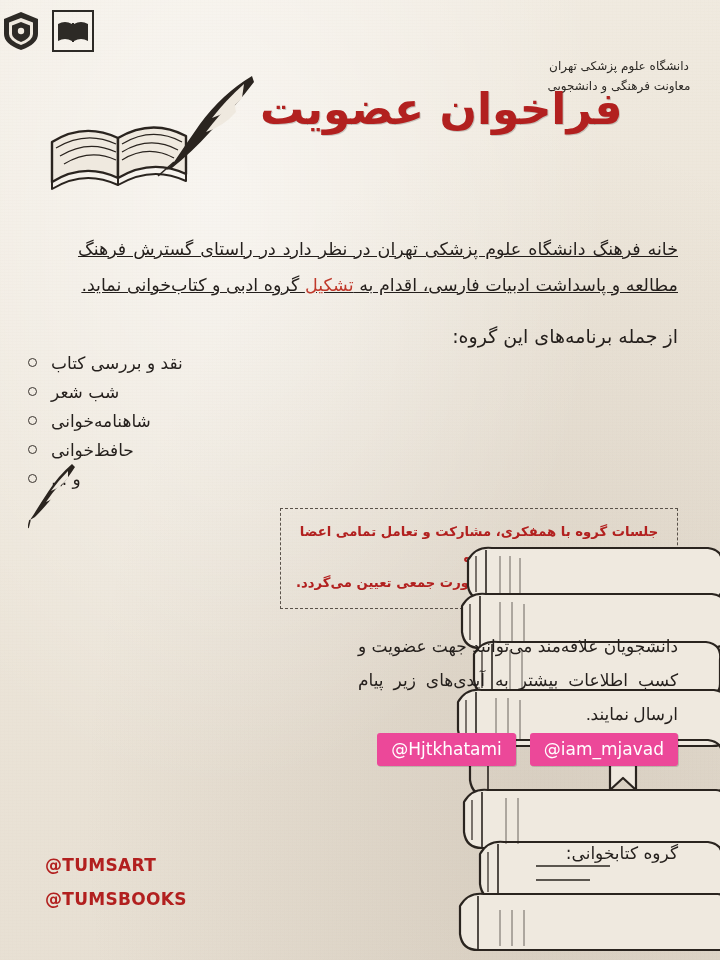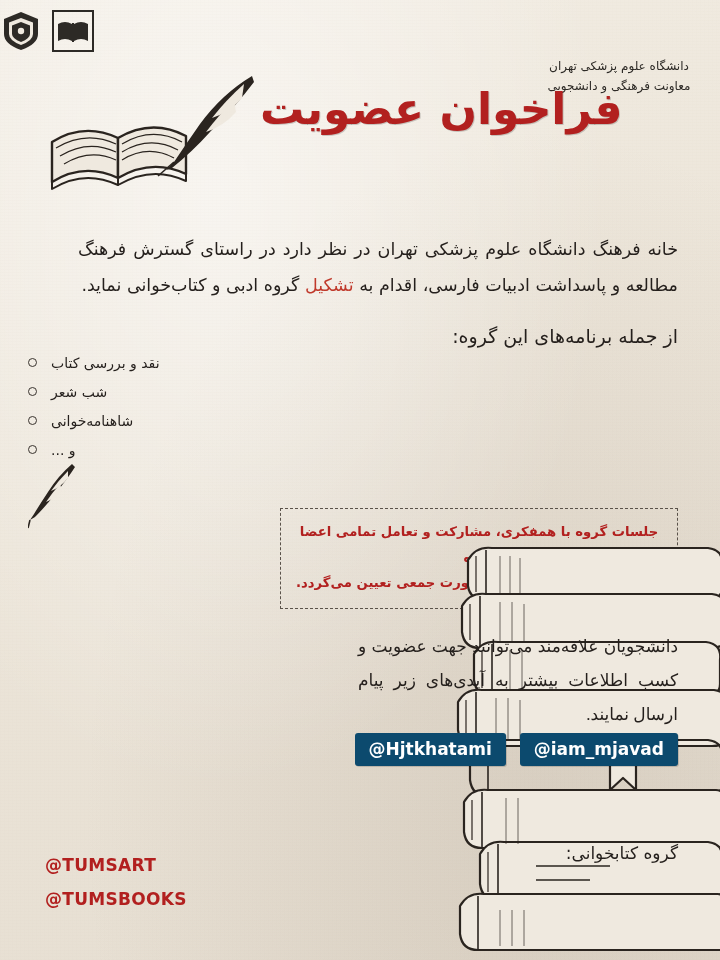--- a/index.html
+++ b/index.html
@@ -61,37 +61,38 @@
 
   
   .art-book { position: absolute; top: 70px; left: 46px; }
   .art-quill-small { position: absolute; top: 462px; left: 28px; }
 
   
   .para1 {
     position: absolute; top: 232px; right: 42px; width: 600px;
     font-size: 17.5px; line-height: 2.05; color: #241f1c; text-align: justify;
     direction: rtl;
+    text-decoration: underline;
   }
   .hl { color: #c0392b; }
   .para2 {
     position: absolute; top: 318px; right: 42px; width: 600px;
     font-size: 19px; line-height: 1.9; color: #241f1c; text-align: right;
     direction: rtl;
   }
 
   
   .list {
     position: absolute; top: 348px; right: 42px; width: 650px;
     direction: rtl;
   }
   .list-item {
     display: flex; justify-content: flex-end; align-items: center;
     gap: 14px; height: 29px;
-    font-size: 14px; color: #241f1c;
+    font-size: 17px; color: #241f1c;
   }
   .bullet {
     width: 9px; height: 9px; border: 1.4px solid #3a342f; border-radius: 50%;
     order: 2; flex: 0 0 auto;
   }
   .list-text { order: 1; }
 
   
   .note-box {
     position: absolute; top: 508px; right: 42px; width: 398px;
@@ -114,22 +115,22 @@
     direction: rtl;
     font-family: Liberation Serif, serif;
   }
 
   
   .chips {
     position: absolute; top: 733px; right: 42px;
     display: flex; flex-direction: row-reverse; gap: 14px;
   }
   .chip {
-    background: #0c4a6e; color: #fff;
-    font-size: 17px; font-weight: bold;
+    background: #ec4899; color: #fff;
+    font-size: 17px; font-weight: normal;
     padding: 6px 14px 7px;
     border-radius: 3px;
     direction: ltr;
     box-shadow: 1px 1px 0 rgba(0,0,0,.15);
   }
 
   
   .footer-labels {
     position: absolute; top: 836px; right: 42px; width: 400px;
     direction: rtl;
@@ -219,20 +220,24 @@
     <div class="list-item">
       <span class="list-text">نقد و بررسی کتاب</span>
       <span class="bullet"></span>
     </div>
     <div class="list-item">
       <span class="list-text">شب شعر</span>
       <span class="bullet"></span>
     </div>
     <div class="list-item">
       <span class="list-text">شاهنامه‌خوانی</span>
+      <span class="bullet"></span>
+    </div>
+    <div class="list-item">
+      <span class="list-text">حافظ‌خوانی</span>
       <span class="bullet"></span>
     </div>
     <div class="list-item">
       <span class="list-text">و ...</span>
       <span class="bullet"></span>
     </div>
   </div>
 
   <div class="art-quill-small">
     <svg width="60" height="70" viewBox="0 0 60 70">

